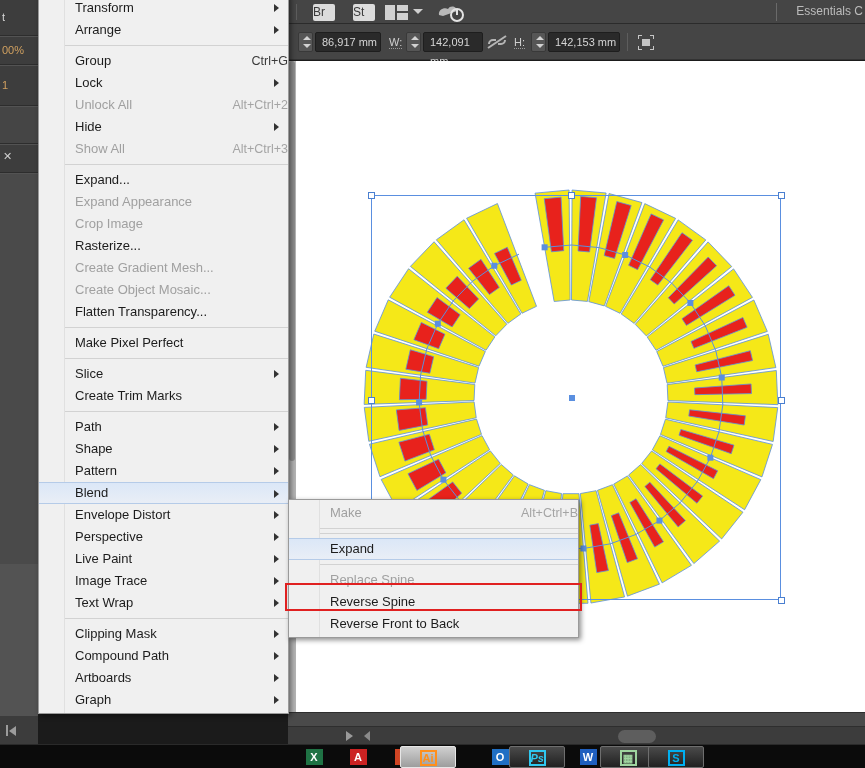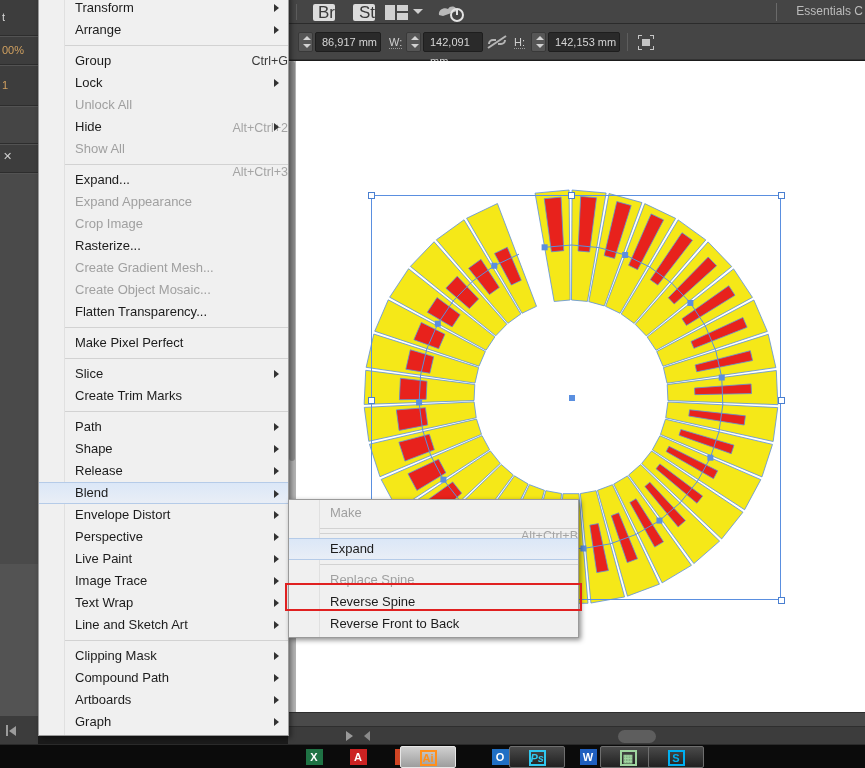--- a/index.html
+++ b/index.html
@@ -78,22 +78,22 @@
   .lc8::before{
     content:""; position:absolute; left:6px; top:9px; width:2px;height:11px; background:#9c9c9c;
   }
 
   
   .opt-sep {
     position: absolute; top: 4px; width: 1px; height: 16px; background: #5d5d5d;
   }
   .btn-sq {
     position: absolute; top: 4px; width: 22px; height: 17px;
-    background: #dcdcdc; color: #3a3a3a; font-size: 17px;
-    text-align: right; line-height: 17px; border-radius: 2px;
+    background: #dcdcdc; color: #3a3a3a; font-size: 12px;
+    text-align: left; line-height: 17px; border-radius: 2px;
   }
   .panel-ico {
     position: absolute; top: 5px; width: 24px; height: 15px;
   }
   .panel-ico i {
     position:absolute; background:#d0d0d0; display:block;
   }
   .chev {
     position:absolute; top:9px; width:0;height:0;
     border-left:5px solid transparent; border-right:5px solid transparent;
@@ -138,21 +138,21 @@
   .mi {
     position: relative; height: 22px; line-height: 22px;
     padding-left: 36px; padding-right: 22px; white-space: nowrap;
     cursor: default;
   }
   #menu-blend .mi { padding-left: 41px; }
   .mi.disabled { color: #a0a0a0; }
   .mi .sc {
     position: absolute; right: 0; top: 0; font-size: 12.5px; color: #3a3a3a;
   }
-  .mi.disabled .sc { color: #a4a4a4; margin-top: 23px; }
+  .mi.disabled .sc { color: #a4a4a4; }
   .mi .arrow {
     position: absolute; right: 9px; top: 7px; width: 0; height: 0;
     border-left: 5px solid #333;
     border-top: 4px solid transparent; border-bottom: 4px solid transparent;
   }
   .mi.sel {
     background: linear-gradient(#dbe7f7, #e9eef6);
     border-top: 1px solid #b5cbe8; border-bottom: 1px solid #b5cbe8;
     height: 22px; line-height: 20px;
   }
@@ -386,28 +386,27 @@
       <div class="mi disabled"><span>Create Object Mosaic...</span></div>
       <div class="mi"><span>Flatten Transparency...</span></div>
       <div class="sep"></div>
       <div class="mi"><span>Make Pixel Perfect</span></div>
       <div class="sep"></div>
       <div class="mi"><span>Slice</span><span class="arrow"></span></div>
       <div class="mi"><span>Create Trim Marks</span></div>
       <div class="sep"></div>
       <div class="mi"><span>Path</span><span class="arrow"></span></div>
       <div class="mi"><span>Shape</span><span class="arrow"></span></div>
-      <div class="mi"><span>Release</span><span class="arrow"></span></div>
+      <div class="mi"><span>Pattern</span><span class="arrow"></span></div>
       <div class="mi sel"><span>Blend</span><span class="arrow"></span></div>
       <div class="mi"><span>Envelope Distort</span><span class="arrow"></span></div>
       <div class="mi"><span>Perspective</span><span class="arrow"></span></div>
       <div class="mi"><span>Live Paint</span><span class="arrow"></span></div>
       <div class="mi"><span>Image Trace</span><span class="arrow"></span></div>
       <div class="mi"><span>Text Wrap</span><span class="arrow"></span></div>
-      <div class="mi"><span>Line and Sketch Art</span><span class="arrow"></span></div>
       <div class="sep"></div>
       <div class="mi"><span>Clipping Mask</span><span class="arrow"></span></div>
       <div class="mi"><span>Compound Path</span><span class="arrow"></span></div>
       <div class="mi"><span>Artboards</span><span class="arrow"></span></div>
       <div class="mi"><span>Graph</span><span class="arrow"></span></div>
     </div>
 
   <div class="menu" id="menu-blend">
     <div class="gutter"></div>
   <div class="mi disabled"><span>Make</span><span class="sc">Alt+Ctrl+B</span></div>

